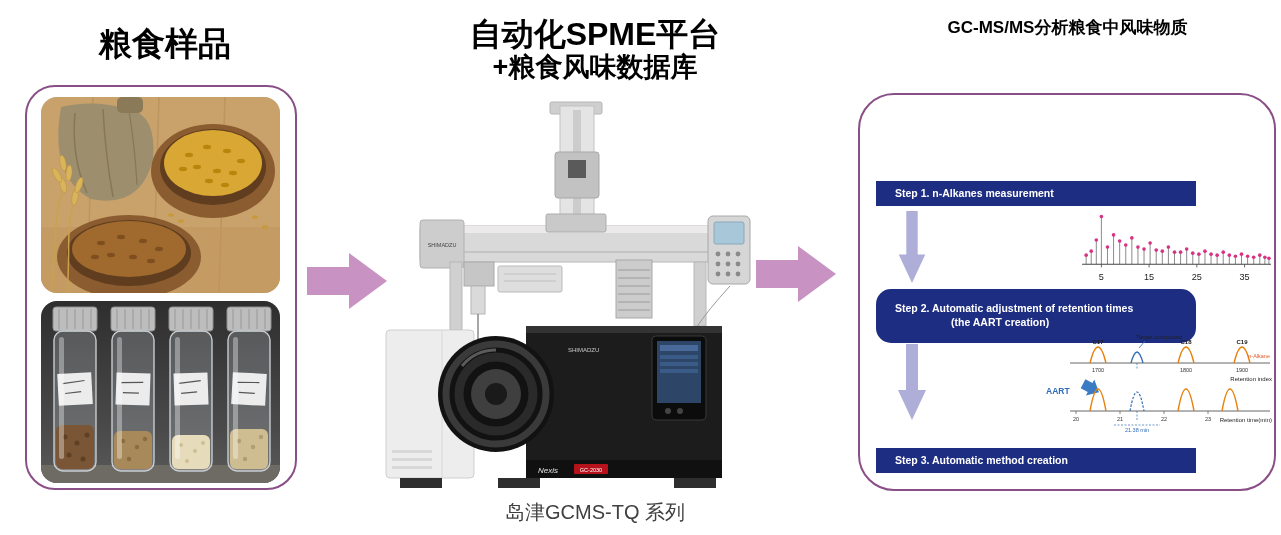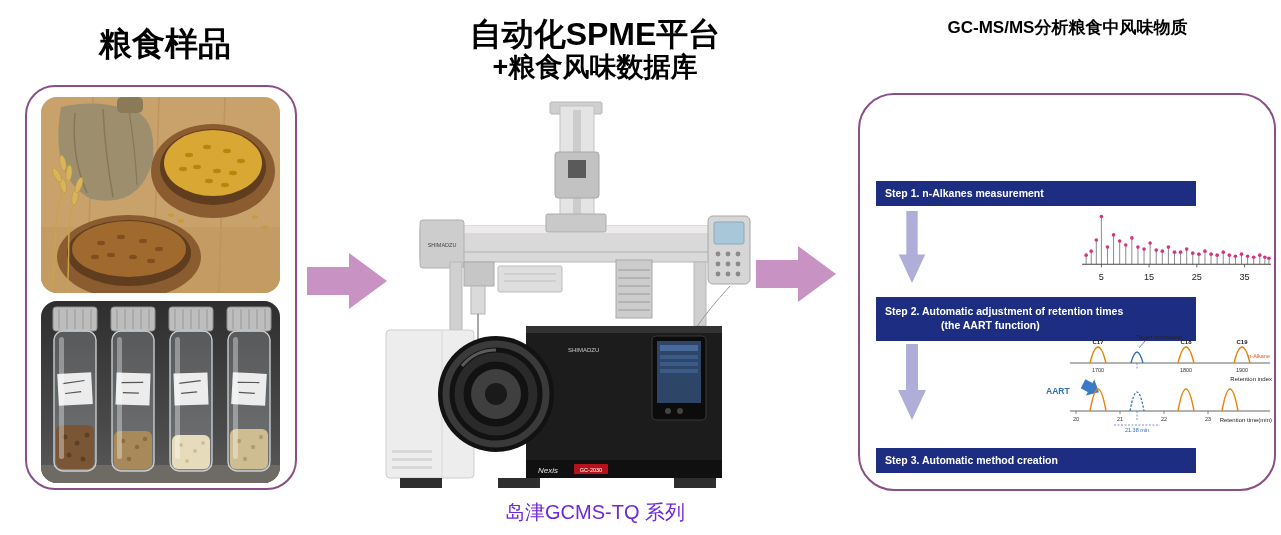--- a/index.html
+++ b/index.html
@@ -22,27 +22,27 @@
   .photo2 { top:214px; width:239px; height:182px; }
   .photo svg { display:block; width:100%; height:100%; }
 
   .flow-arrow { position:absolute; }
   .arrow1 { left:307px; top:253px; width:80px; height:56px; }
   .arrow2 { left:756px; top:246px; width:80px; height:56px; }
   .flow-arrow svg { display:block; width:100%; height:100%; }
 
   .instrument { position:absolute; left:378px; top:100px; width:385px; height:395px;text-decoration:underline; }
   .instrument svg { display:block; width:100%; height:100%; }
-  .caption { position:absolute; left:440px; top:499px; width:310px; text-align:center; font-size:20px; color:#6d28d9; }
+  .caption { position:absolute; left:440px; top:499px; width:310px; text-align:center; font-size:20px; color:#404040; }
 
   .step-banner { position:absolute; left:16px; width:320px; background:#1d2d82; color:#fff;
-                 font-weight:bold; font-size:10.5px; padding:0 9px; display:flex; flex-direction:column;
+                 font-weight:bold; font-size:10.5px; padding:0 19px; display:flex; flex-direction:column;
                  justify-content:center; line-height:1.3; }
   .step1 { top:86px;  height:25px; }
-  .step2 { top:202px; height:44px; }
+  .step2 { top:194px; height:54px;border-radius:15px; }
   .step2 .indent { padding-left:56px; }
   .step3 { top:353px; height:25px; }
 
   .chromatogram { position:absolute; left:216px; top:106px; width:198px; height:82px; }
   .aart         { position:absolute; left:184px; top:238px; width:230px; height:100px; }
 
   .arrow-down { position:absolute; left:38px; }
   .arrowd1 { top:116px; width:28px; height:72px; }
   .arrowd2 { top:246px; width:28px; height:82px; }
   .arrow-down svg { display:block; width:100%; height:100%; }
@@ -426,21 +426,21 @@
     </svg>
 
     <div class="arrow-down arrowd1">
       <svg viewBox="0 0 28 76">
           <polygon points="8,0 20,0 20,46 28,46 14,76 0,46 8,46" fill="#aeaed9"></polygon>
         </svg>
     </div>
 
     <div class="step-banner step2">
       <span>Step 2. Automatic adjustment of retention times</span>
-      <span class="indent">(the AART function)</span>
+      <span class="indent">(the AART creation)</span>
     </div>
 
     <svg class="aart" viewBox="0 0 230 100">
 
       <text x="115" y="6" text-anchor="middle" font-size="6" fill="#222">Target compound</text>
       <line x1="101" y1="8" x2="95" y2="15" stroke="#2f6db5" stroke-width="0.8"></line>
       <line x1="26" y1="30" x2="226" y2="30" class="axis"></line>
       <path d="M46,30 Q54,-2 62,30" class="opk"></path>
       <path d="M134,30 Q142,-2 150,30" class="opk"></path>
       <path d="M190,30 Q198,-2 206,30" class="opk"></path>

